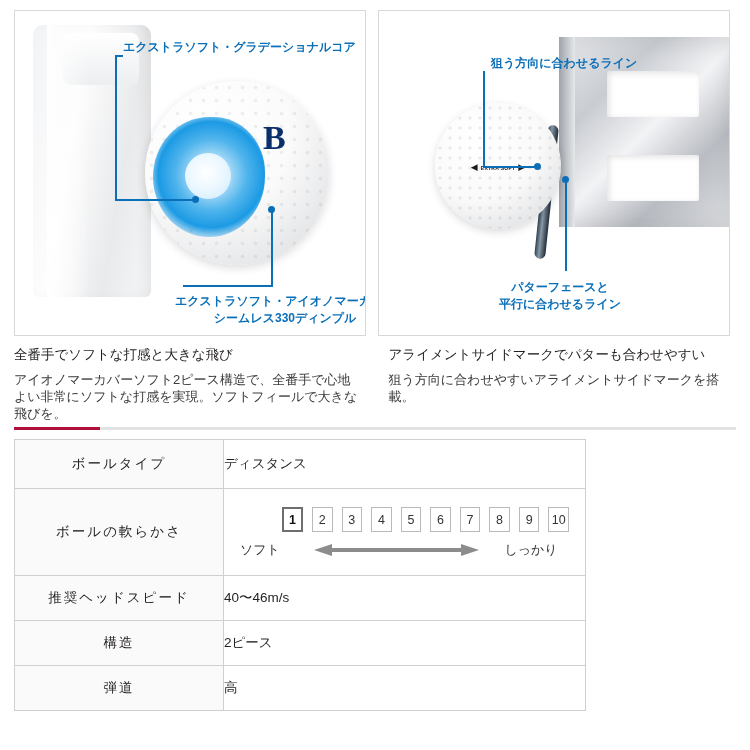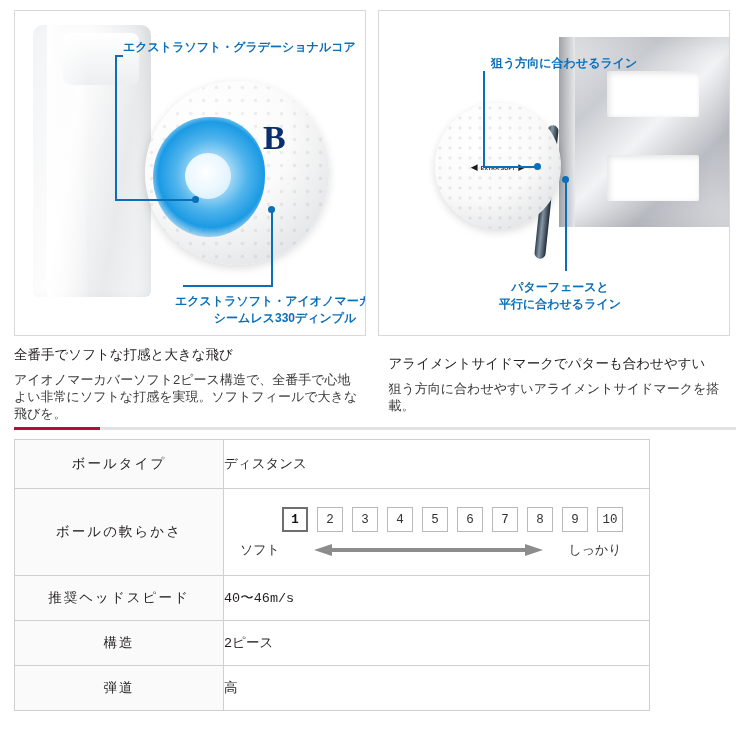--- a/index.html
+++ b/index.html
@@ -227,21 +227,20 @@
     height: 7px;
     border-radius: 50%;
     background: #0b6fb8;
   }
 
   
   .captions {
     display: flex;
     gap: 27px;
     margin-top: 10px;
-    align-items: center;
   }
   .cap {
     width: 352px;
   }
   .cap h3 {
     margin: 0 0 7px 0;
     font-size: 13.5px;
     font-weight: normal;
     color: #231f20;
     line-height: 18px;
@@ -268,24 +267,23 @@
   .spec-rule:before {
     content: "";
     position: absolute;
     left: 0; top: 0;
     width: 86px; height: 3px;
     background: #b0113b;
   }
 
   table.spec {
     margin-top: 9px;
-    width: 636px;
+    width: 572px;
     border-collapse: collapse;
     table-layout: fixed;
-    font-family: Liberation Mono, monospace;
   }
   table.spec td {
     border: 1px solid #cfcfcf;
     padding: 0;
     vertical-align: middle;
   }
   td.lab {
     width: 208px;
     text-align: center;
     font-size: 13.5px;

